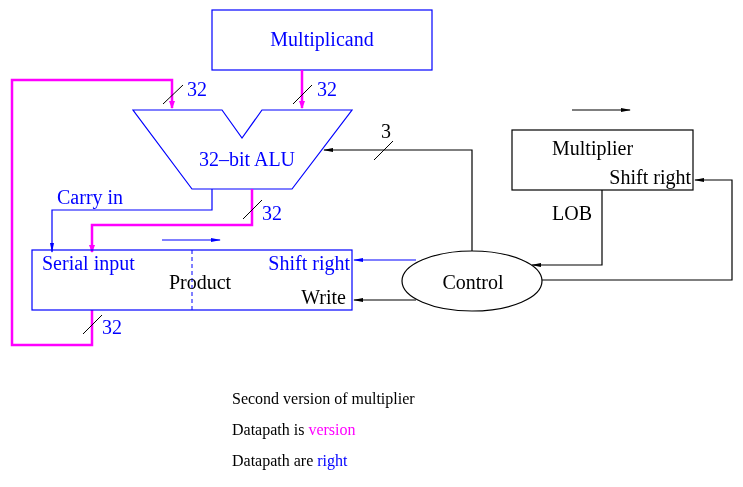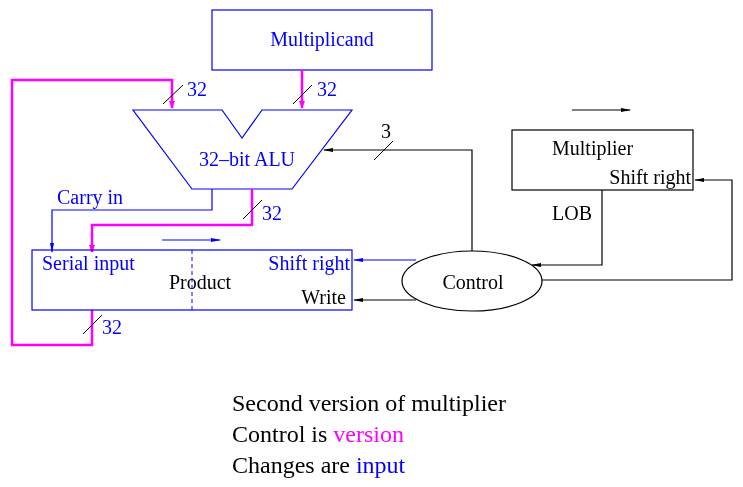--- a/index.html
+++ b/index.html
@@ -1,21 +1,21 @@
 <!DOCTYPE html>
 <html><head>
 <meta charset="utf-8">
 <style>
   html, body { margin: 0; padding: 0; background: #ffffff; }
   body { width: 743px; height: 487px; position: relative; overflow: hidden; }
   svg { position: absolute; left: 0; top: 0; }
   .lbl { font-family: "Liberation Serif", "DejaVu Serif", serif; font-size: 20px; }
   .blue { fill: #0000ff; }
   .black { fill: #000000; }
-  .caption { position: absolute; left: 232px; font-family: "Liberation Serif", "DejaVu Serif", serif; font-size: 24px; color: #000; white-space: nowrap; }
+  .caption { position: absolute; left: 232px; font-family: "Liberation Serif", "DejaVu Serif", serif; font-size: 16px; color: #000; white-space: nowrap; }
   .c-mag { color: #ff00ff; }
   .c-blue { color: #0000ff; }
 </style>
 </head>
 <body>
 
 <svg width="743" height="487" viewBox="0 0 743 487">
   <defs>
     <marker id="ah-mag" markerWidth="8" markerHeight="8" refX="7" refY="4" orient="auto" markerUnits="userSpaceOnUse">
       <path d="M0,1 L8,4 L0,7 Z" fill="#ff00ff"></path>
@@ -91,17 +91,17 @@
   <polyline points="602,190 602,265 532,265" fill="none" stroke="#000" stroke-width="1.2" marker-end="url(#ah-black)"></polyline>
   <text class="lbl black" x="552" y="220">LOB</text>
 
   <polyline points="542,280 732,280 732,180 695,180" fill="none" stroke="#000" stroke-width="1.2" marker-end="url(#ah-black)"></polyline>
 </svg>
 
 <div class="caption" style="top:390px;">
   <span>Second version of multiplier</span>
 </div>
 <div class="caption" style="top:421px;">
-  <span>Control is </span><span class="c-mag">version</span>
+  <span>Datapath is </span><span class="c-mag">version</span>
 </div>
 <div class="caption" style="top:452px;">
-  <span>Changes are </span><span class="c-blue">input</span>
+  <span>Datapath are </span><span class="c-blue">right</span>
 </div>
 
 </body></html>

